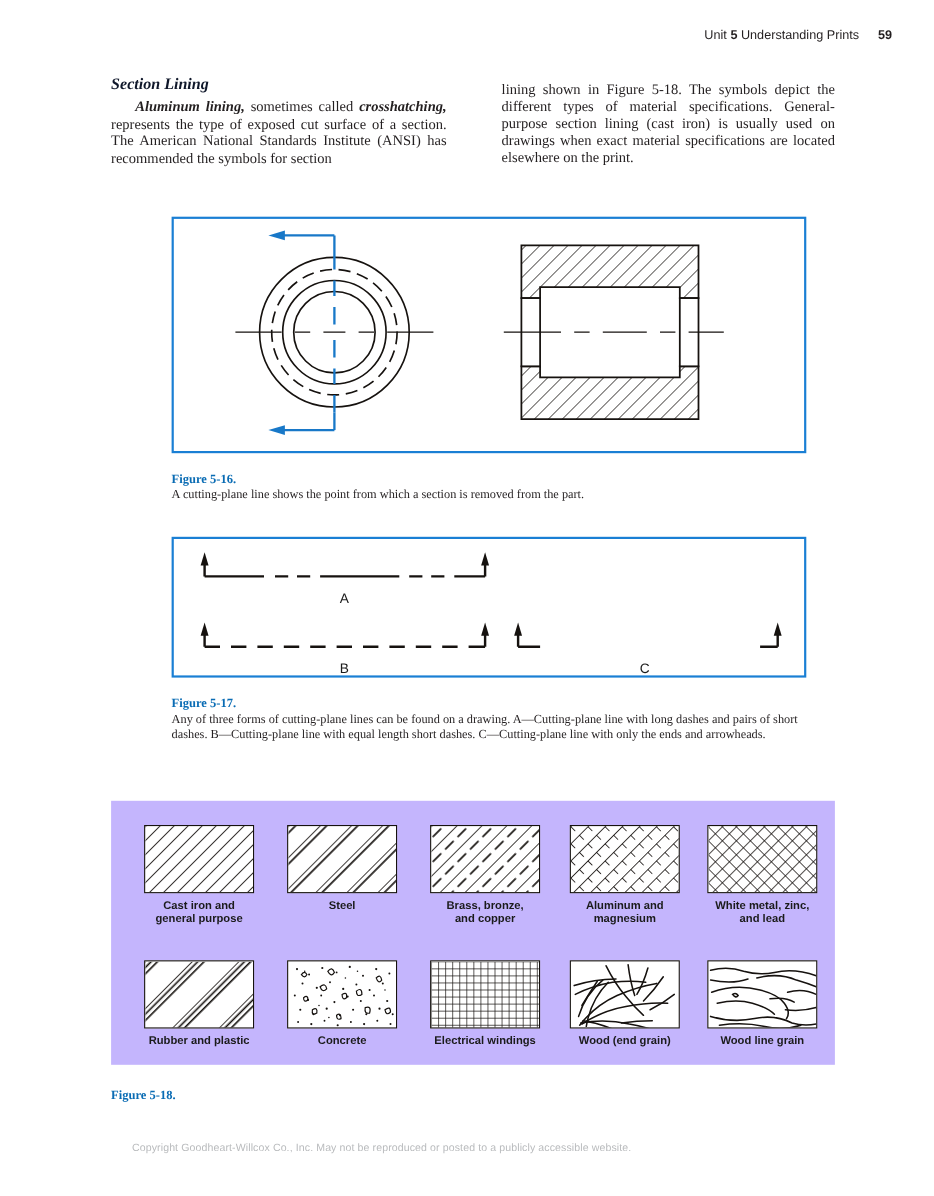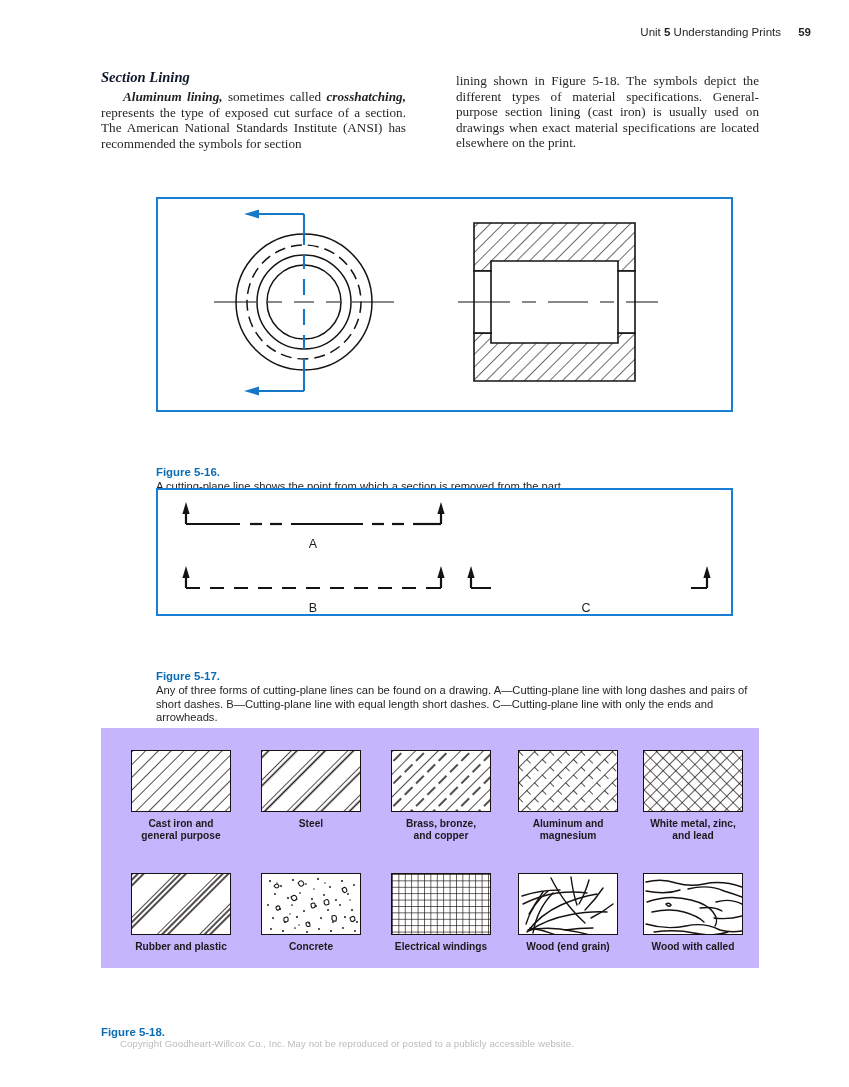--- a/index.html
+++ b/index.html
@@ -24,22 +24,22 @@
   .col p{margin:0;}
   .col p.ind{text-indent:22px;}
   .col b.run{font-weight:700;font-style:italic;}
 
   
   .framefig{position:absolute;border:2px solid #1a7fd4;background:#fff;box-sizing:border-box;}
   #fig16-frame{left:156px;top:197px;width:577px;height:215px;}
   #fig17-frame{left:156px;top:488px;width:577px;height:128px;}
 
   
-  .caption{position:absolute;font-family:Liberation Sans, sans-serif;font-size:11.2px;
-           line-height:13.4px;color:#231f20;margin-top:36px;}
+  .caption{position:absolute;font-family:Liberation Serif, serif;font-size:11.2px;
+           line-height:13.4px;color:#231f20;}
   .caption .t{display:block;font-weight:700;color:#0a6cb4;font-size:11.4px;margin-bottom:1px;}
   #cap16{left:156px;top:430px;width:600px;}
   #cap17{left:156px;top:634px;width:600px;}
   #cap18{left:101px;top:990px;width:620px;}
 
   
   #panel18{position:absolute;left:101px;top:728px;width:658px;height:240px;
            background:#c4b5fd;}
   .matgrid{position:absolute;left:0;top:0;width:658px;height:240px;}
   .matcell{position:absolute;width:124px;text-align:center;}
@@ -406,21 +406,21 @@
               <path d="M 72 28 q 14 -4 26 2"></path>
               <path d="M 70 44 q 14 2 28 -2"></path>
               <path d="M 2 50 q 20 6 40 2 q 18 -4 34 4 q 10 3 22 1"></path>
               <path d="M 10 58 q 22 -3 40 1 q 18 4 34 -1"></path>
               <path d="M 22 30 q 3 -2 5 1 q -2 3 -5 -1 z"></path>
               <path d="M 56 34 q 14 -2 22 3"></path>
             </g>
           </svg>
         </div>
         <div class="lab">
-          <span>Wood with called</span>
+          <span>Wood line grain</span>
         </div>
       </div>
 
     </div>
   </div>
 
   <div class="caption" id="cap18">
     <span class="t">Figure 5-18.</span>
   </div>
 

